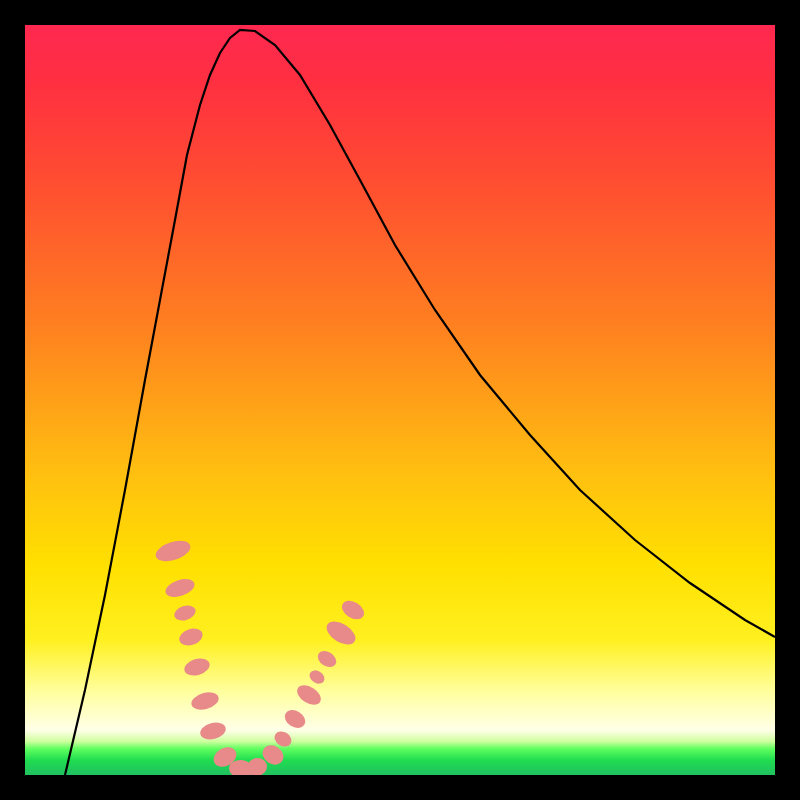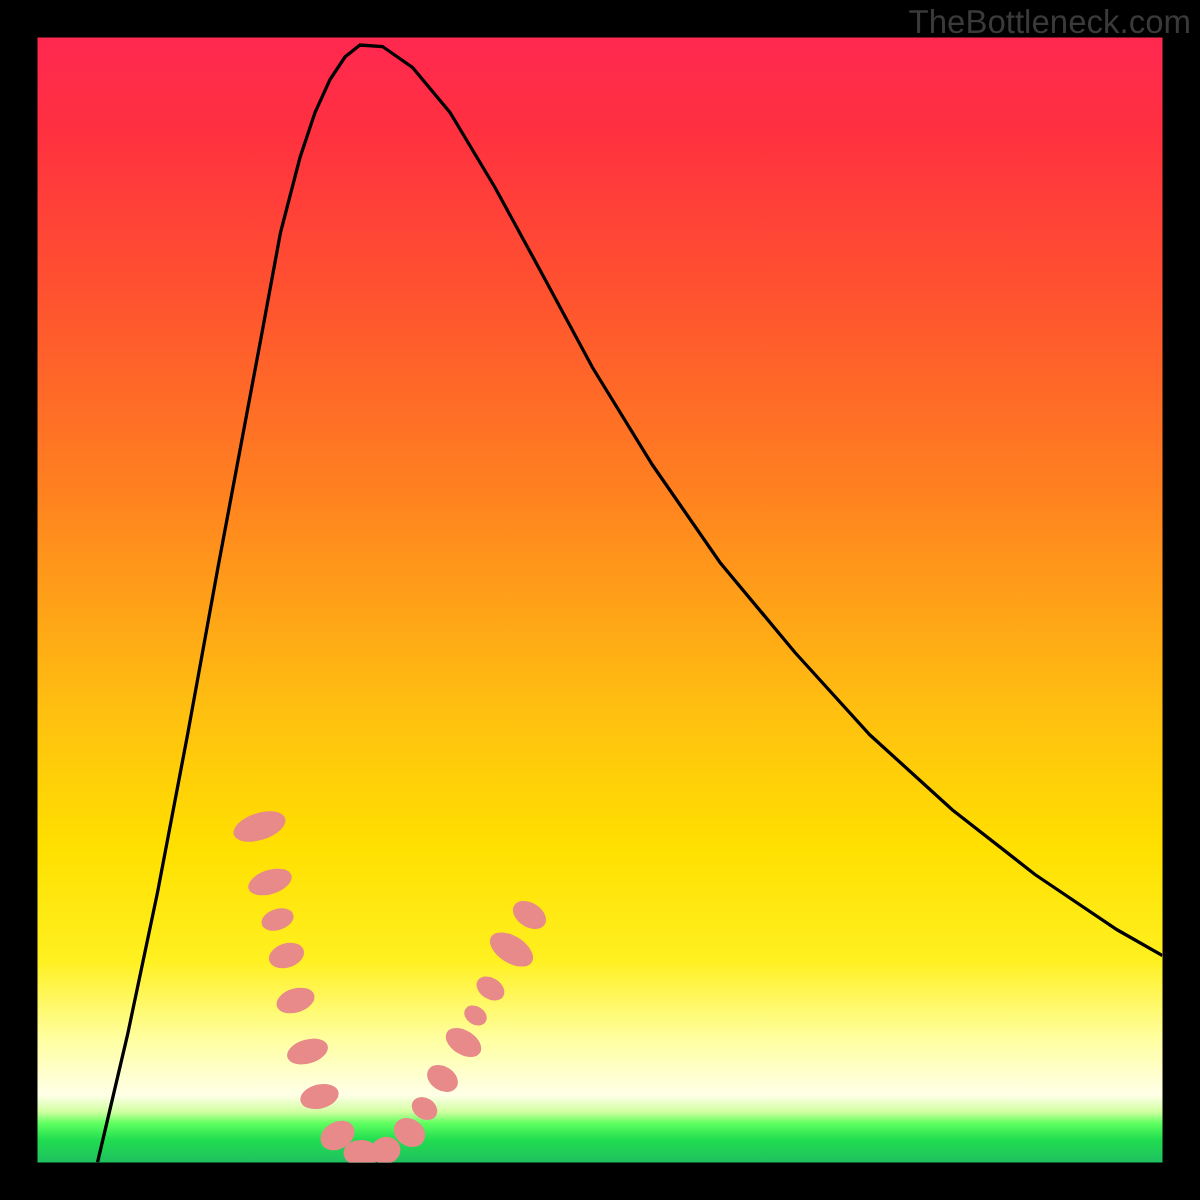--- a/index.html
+++ b/index.html
@@ -76,14 +76,13 @@
           <ellipse cx="258" cy="714" rx="7" ry="9" fill="#e88a8a" transform="rotate(-58 258 714)"></ellipse>
           <ellipse cx="270" cy="694" rx="8" ry="11" fill="#e88a8a" transform="rotate(-58 270 694)"></ellipse>
           <ellipse cx="284" cy="670" rx="8" ry="13" fill="#e88a8a" transform="rotate(-58 284 670)"></ellipse>
           <ellipse cx="292" cy="652" rx="6" ry="8" fill="#e88a8a" transform="rotate(-58 292 652)"></ellipse>
           <ellipse cx="302" cy="634" rx="7" ry="10" fill="#e88a8a" transform="rotate(-58 302 634)"></ellipse>
           <ellipse cx="316" cy="608" rx="9" ry="16" fill="#e88a8a" transform="rotate(-58 316 608)"></ellipse>
           <ellipse cx="328" cy="585" rx="8" ry="12" fill="#e88a8a" transform="rotate(-58 328 585)"></ellipse>
         </g>
     </svg>
   </div>
-  <div class="watermark">TheBottleneck.com</div>
 </div>
 
 </body></html>

